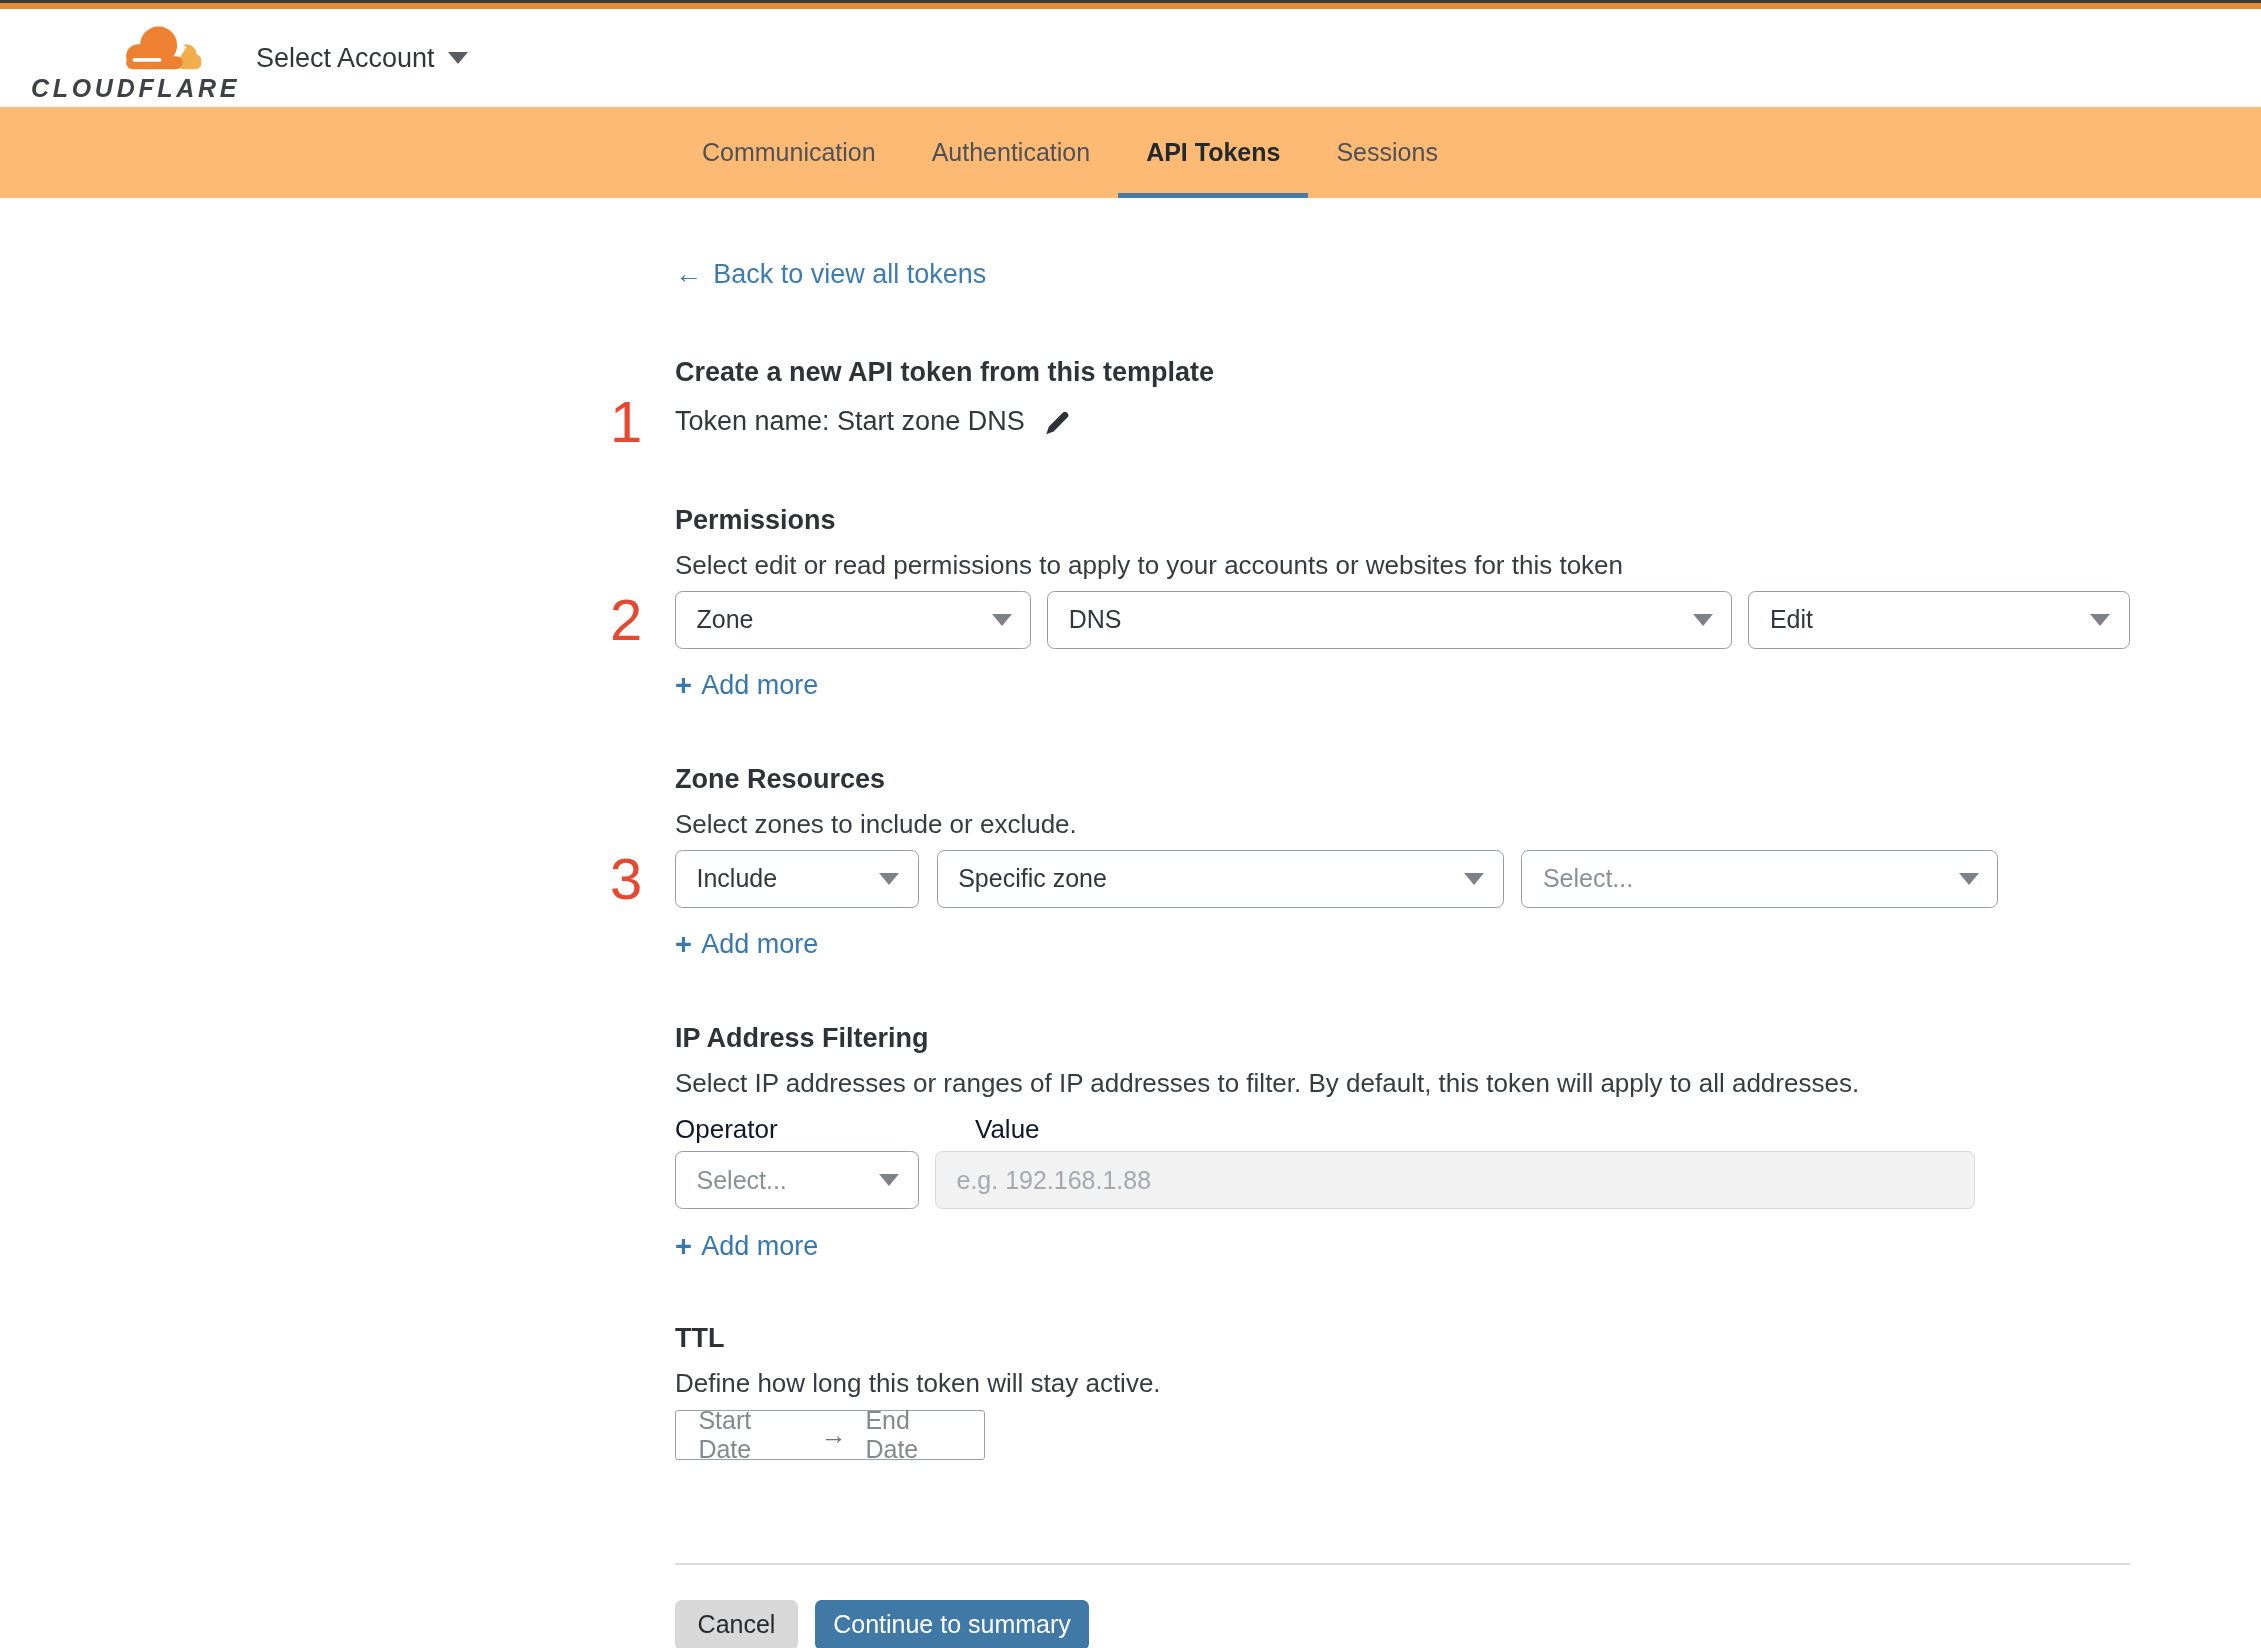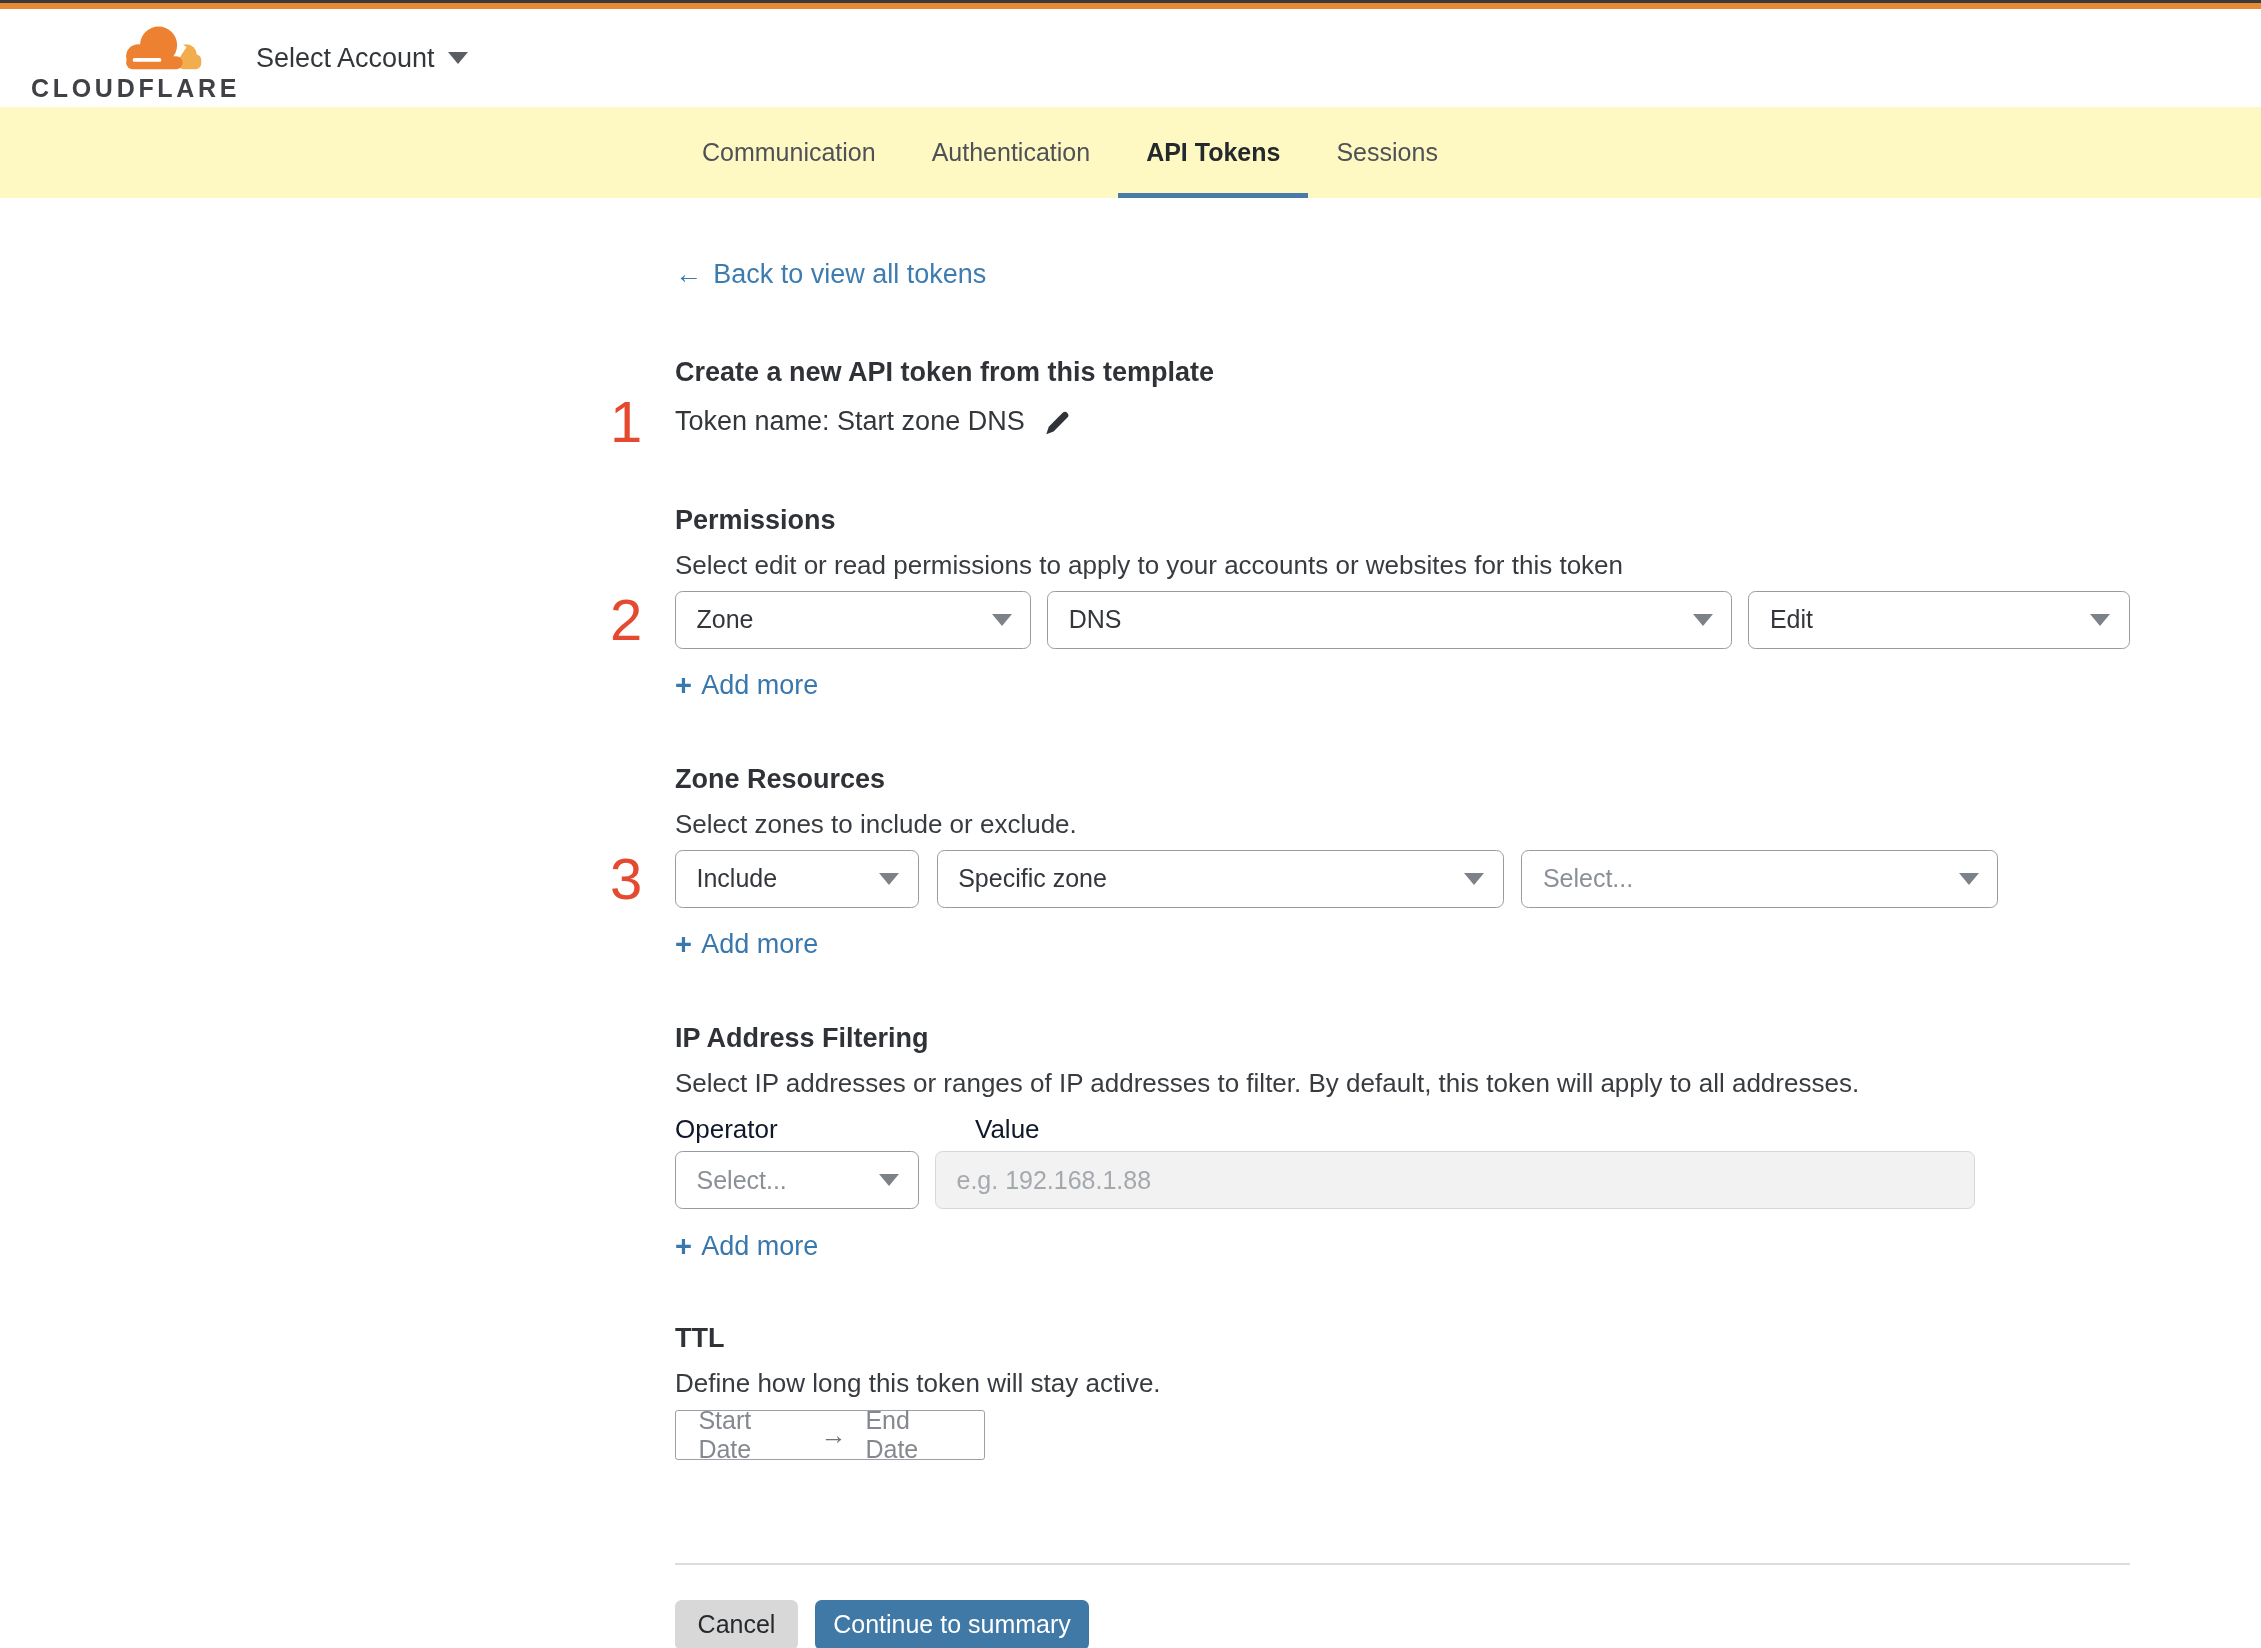--- a/index.html
+++ b/index.html
@@ -4,32 +4,32 @@
 <style>
   * { margin:0; padding:0; box-sizing:border-box; }
   html,body { width:2262px; height:1648px; background:#fff;
     font-family:"Liberation Sans", sans-serif; color:#383c40; overflow:hidden; }
 
   .strip-dark   { height:2.8px;  background:#3a3a3a; }
   .strip-orange { height:6.5px;  background:#e68a33; }
 
   
   header { height:98px; background:#fff; position:relative; }
-  .logo { position:absolute; left:31px; top:11.2px; width:173px; cursor:pointer; }
+  .logo { position:absolute; left:31px; top:11.2px; width:173px; cursor:pointer;font-style:italic; }
   .logo svg { display:block; margin-left:84px; }
   .logo-word { font-size:25px; font-weight:700; color:#404145; letter-spacing:3.7px; margin-top:1.9px; }
   .account-select { position:absolute; left:256px; top:0; height:98px;
     display:flex; align-items:center; gap:13px; cursor:pointer; }
   .account-select span { font-size:27px; color:#33373b; }
   .caret { width:0; height:0; border-left:10.3px solid transparent;
     border-right:10.3px solid transparent; border-top:12px solid #7d8288; }
   .caret-dark { border-top-color:#5a5e63; }
 
   
-  .tabbar { height:91px; background:#fef9c3; display:flex; padding-left:674px; }
+  .tabbar { height:91px; background:#fdba74; display:flex; padding-left:674px; }
   .tab { padding:0 28px; line-height:91px; font-size:25px; color:#4e5257;
     position:relative; cursor:pointer; white-space:nowrap; }
   .tab.active { color:#24292e; font-weight:700; }
   .tab .underline { position:absolute; left:0; right:0; bottom:0; height:5.6px; background:#4a7aa8; }
 
   
   .content { margin-left:675px; width:1455px; position:relative; }
   .back { display:inline-flex; align-items:center; gap:11.2px; margin-top:60px;
     font-size:27px; color:#3d7cb1; line-height:32px; cursor:pointer; text-decoration:none; }
   h2 { margin-top:66px; font-size:27px; line-height:32px; font-weight:700; color:#2f3338; }

